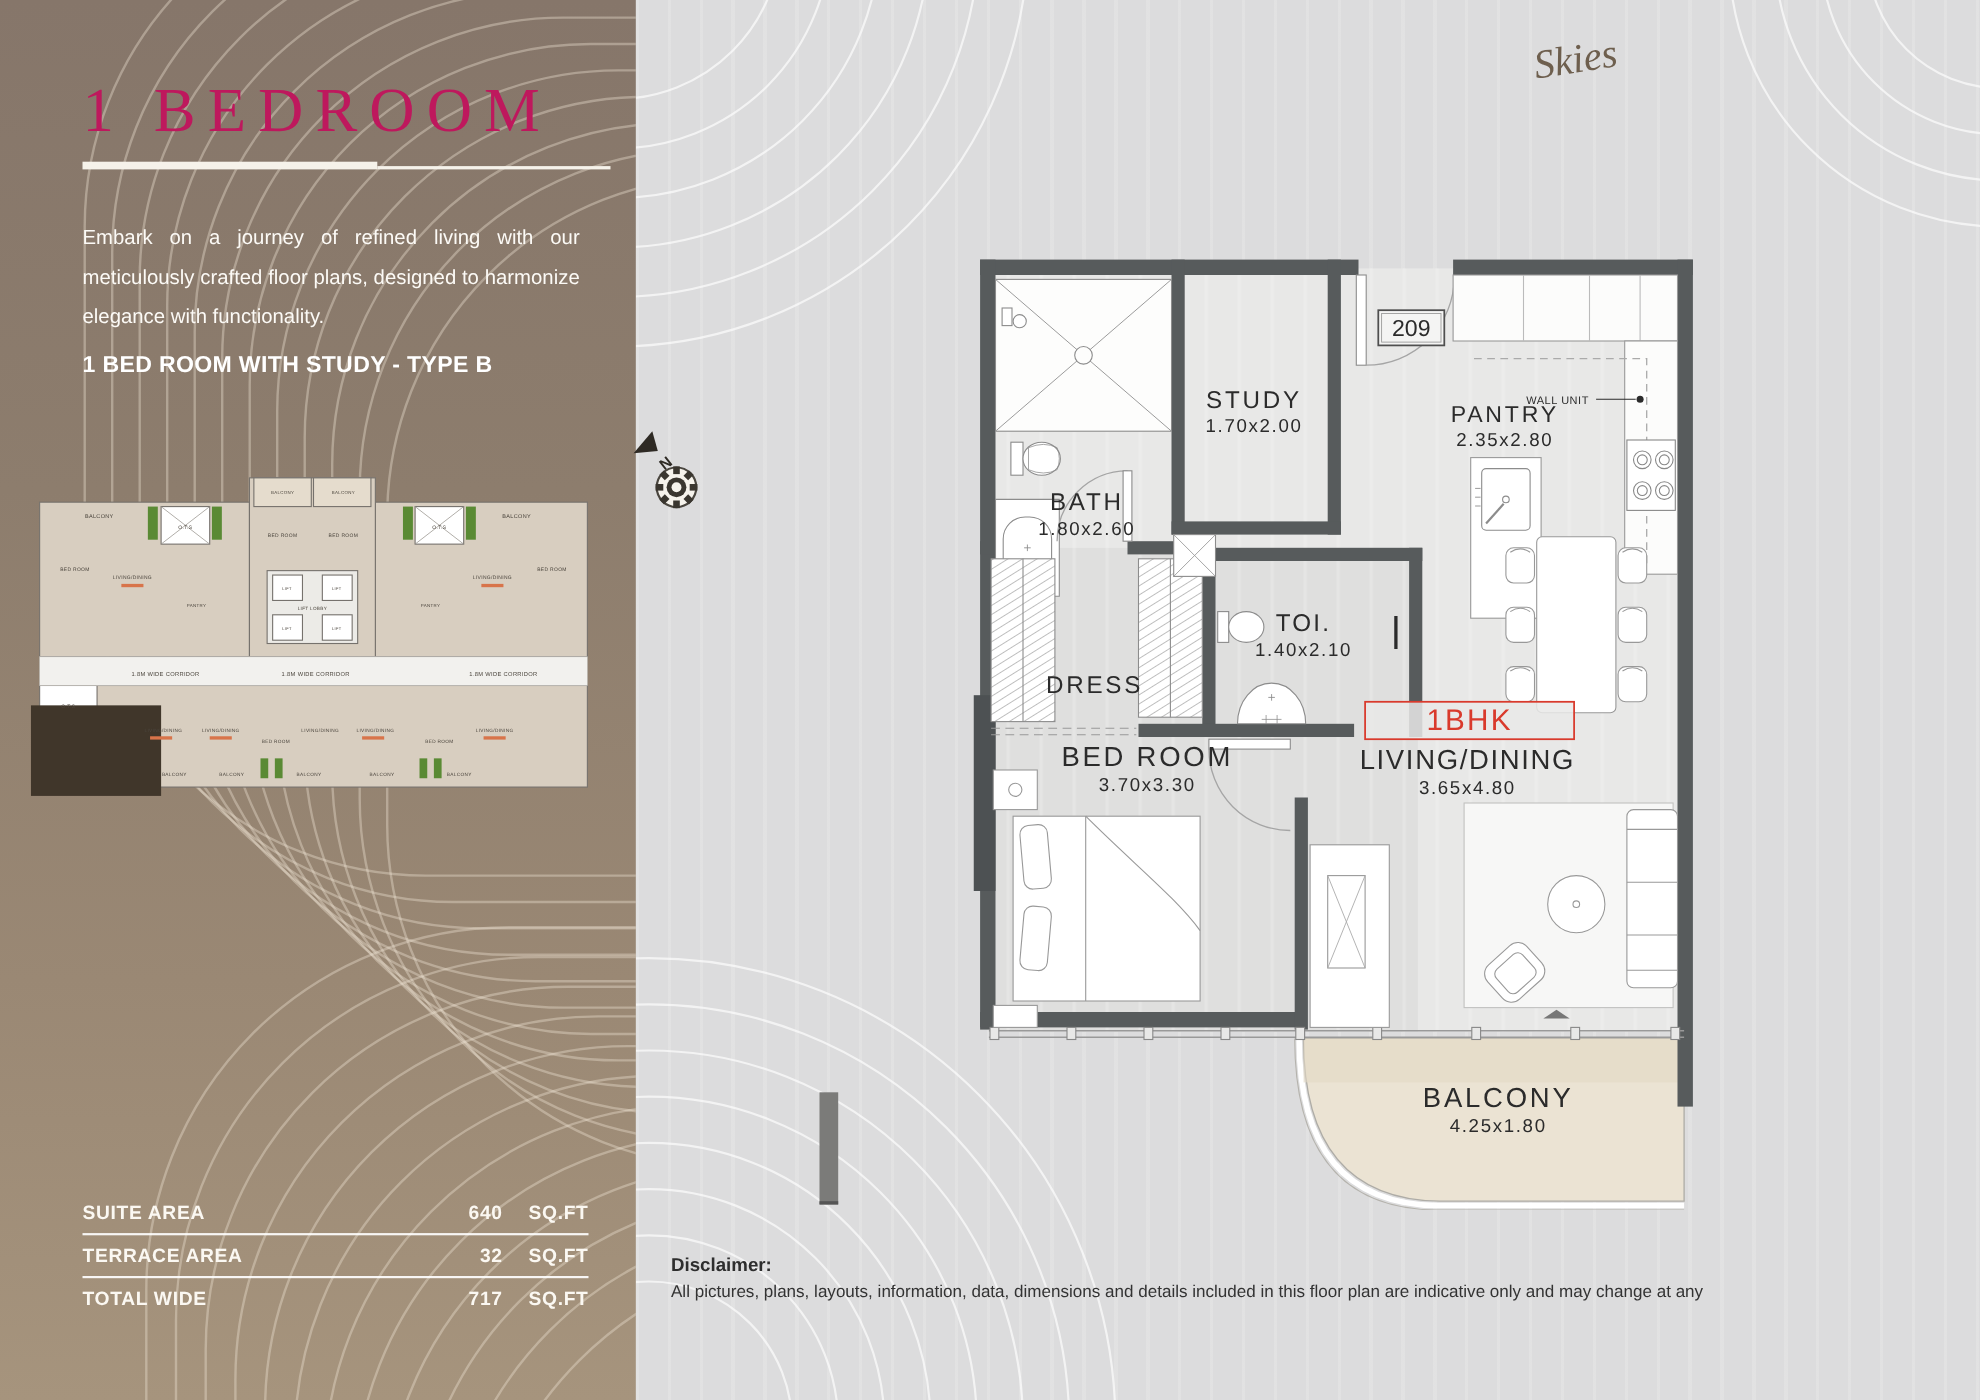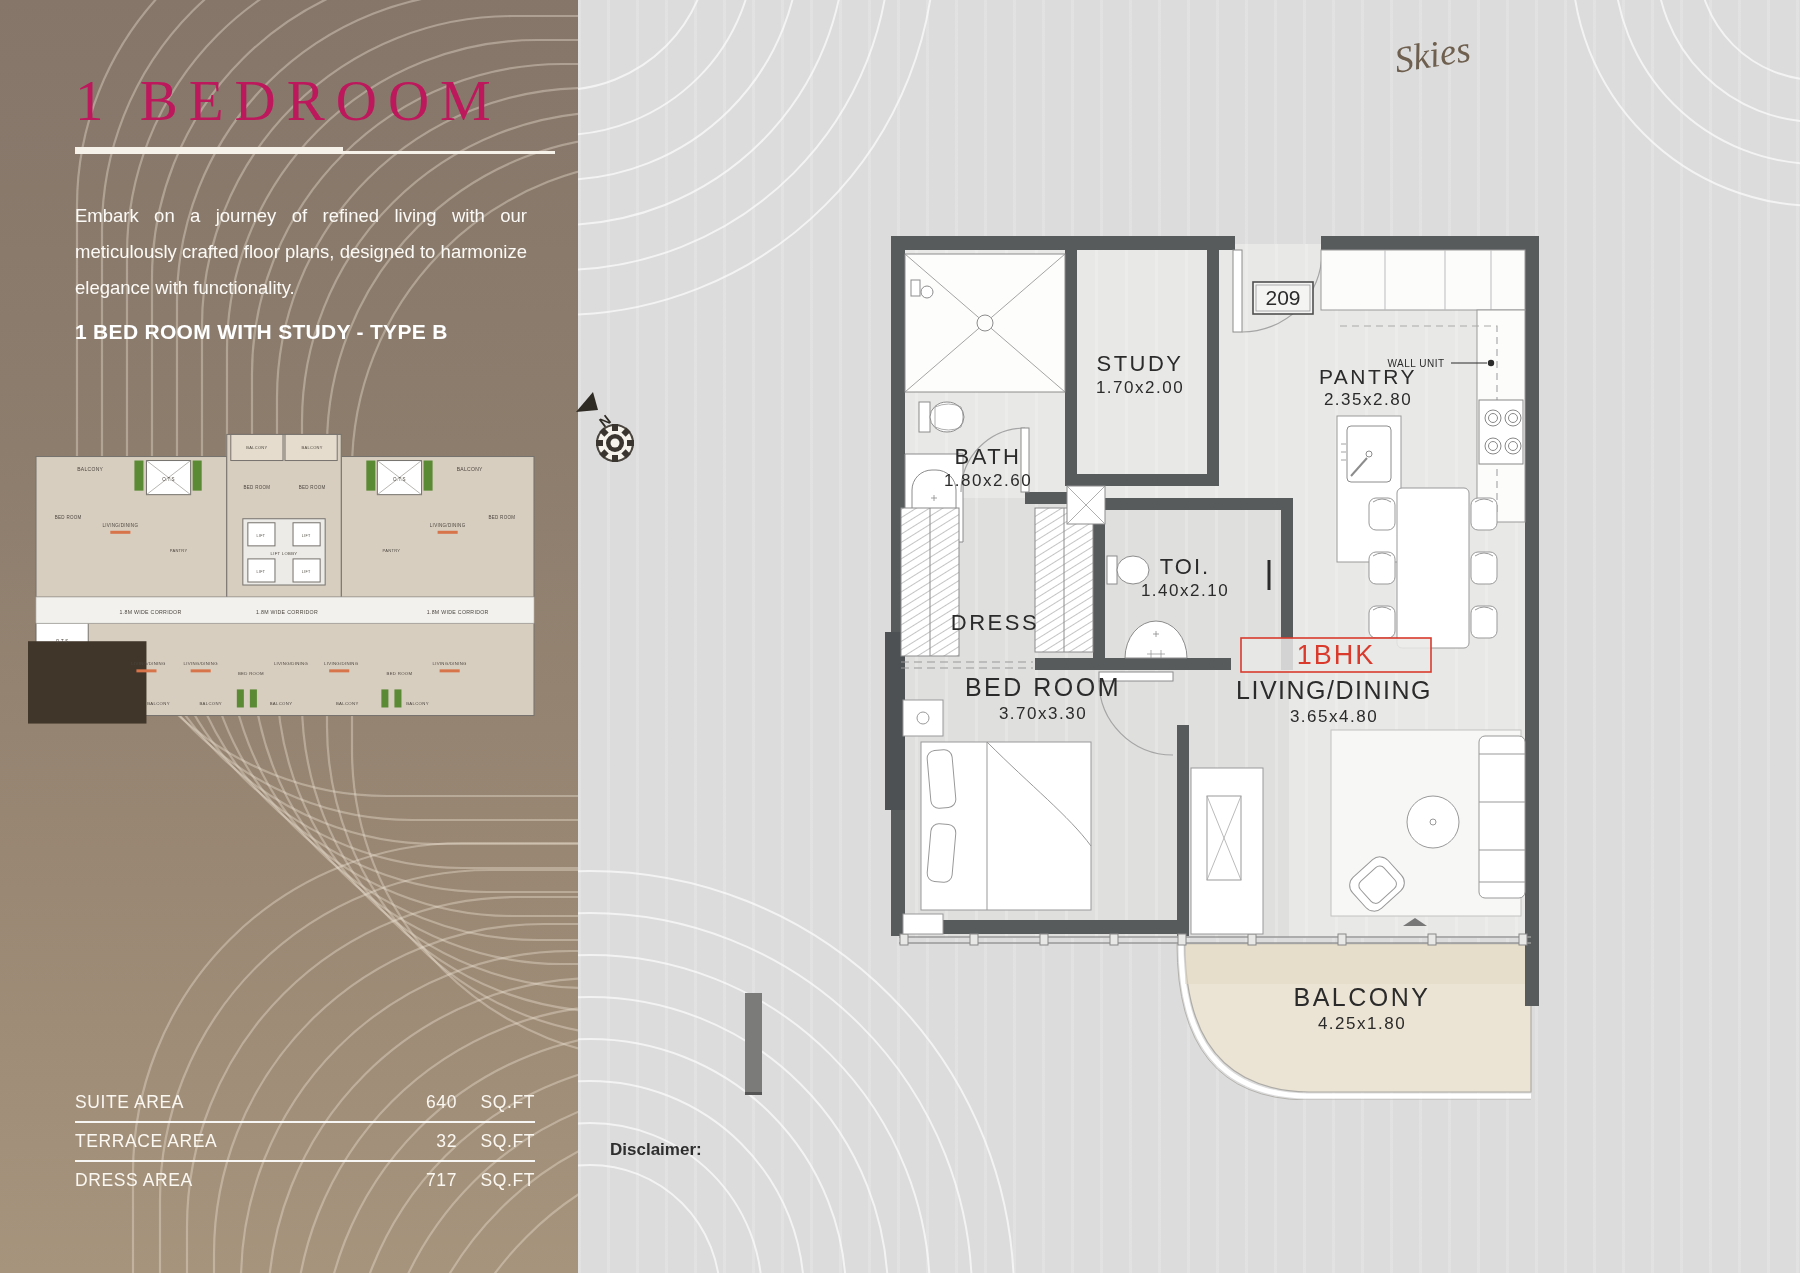--- a/index.html
+++ b/index.html
@@ -14,21 +14,21 @@
     letter-spacing:11px;white-space:nowrap;}
   .rule-thick{left:75px;top:147px;width:268px;height:7px;background:#f6f2ea;}
   .rule-thin{left:343px;top:151px;width:212px;height:3px;background:#f6f2ea;}
   #intro-text{left:75px;top:198px;width:452px;color:#fcfaf6;font-size:18.5px;
     line-height:1.95;text-align:justify;}
   #type-heading{left:75px;top:320px;width:480px;color:#ffffff;font-size:21px;
     font-weight:bold;letter-spacing:.3px;}
   
   #area-table{left:75px;top:1084px;width:460px;color:#fbf8f2;}
   .area-row{display:flex;align-items:center;height:37px;font-size:17.5px;
-    font-weight:normal;letter-spacing:.6px;}
+    font-weight:bold;letter-spacing:.6px;}
   .area-row .lbl{flex:1;}
   .area-row .val{width:70px;text-align:right;}
   .area-row .unit{width:78px;text-align:right;}
   .area-sep{height:2px;background:rgba(255,255,255,.92);}
   
   #right-panel{left:578px;top:0;width:1222px;height:1273px;background:#dcdcdd;}
   #right-stripes{left:578px;top:0;width:1222px;height:1273px;
     background:repeating-linear-gradient(90deg,rgba(255,255,255,.16) 0 3px,rgba(0,0,0,0) 3px 29px);}
   #logo{left:1232px;top:44px;width:300px;color:#6e5f4e;text-align:left;}
   #logo-main{font-family:"Liberation Serif",serif;font-style:italic;font-size:74px;
@@ -222,21 +222,21 @@
     <span class="unit">SQ.FT</span>
   </div>
   <div class="area-sep"></div>
   <div class="area-row">
     <span class="lbl">TERRACE AREA</span>
     <span class="val">32</span>
     <span class="unit">SQ.FT</span>
   </div>
   <div class="area-sep"></div>
   <div class="area-row">
-    <span class="lbl">DRESS AREA</span>
+    <span class="lbl">TOTAL WIDE</span>
     <span class="val">717</span>
     <span class="unit">SQ.FT</span>
   </div>
 </div>
 
 <div class="abs" id="logo">
   <div id="logo-sub">Skies</div>
 </div>
 
 <div class="abs" id="wall-stub"></div>
@@ -460,13 +460,14 @@
     <text x="158" y="489" font-size="17" letter-spacing="1.5">3.70x3.30</text>
     <text x="449" y="469" font-size="25" letter-spacing="1.5">LIVING/DINING</text>
     <text x="449" y="492" font-size="17" letter-spacing="1.5">3.65x4.80</text>
     <text x="477" y="776" font-size="25" letter-spacing="2.5">BALCONY</text>
     <text x="477" y="799" font-size="17" letter-spacing="1.5">4.25x1.80</text>
   </g>
 </svg>
 
 <div class="abs" id="disclaimer">
   <div class="head">Disclaimer:</div>
+  <div class="line">All pictures, plans, layouts, information, data, dimensions and details included in this  floor plan are indicative only and may change at any</div>
 </div>
 
 </body></html>

